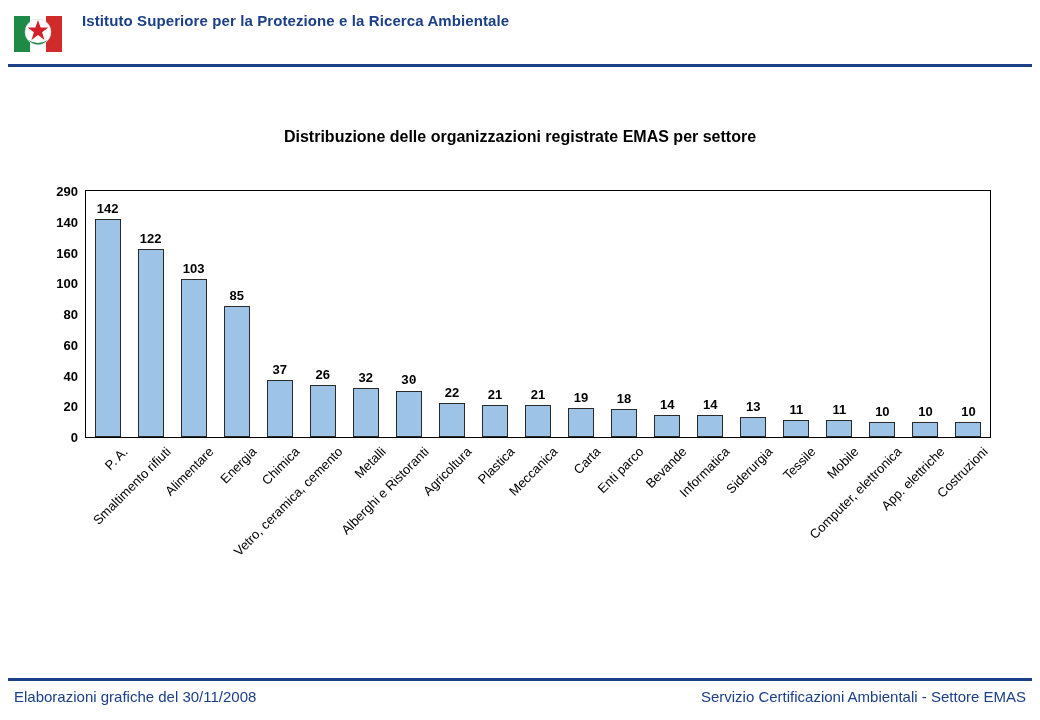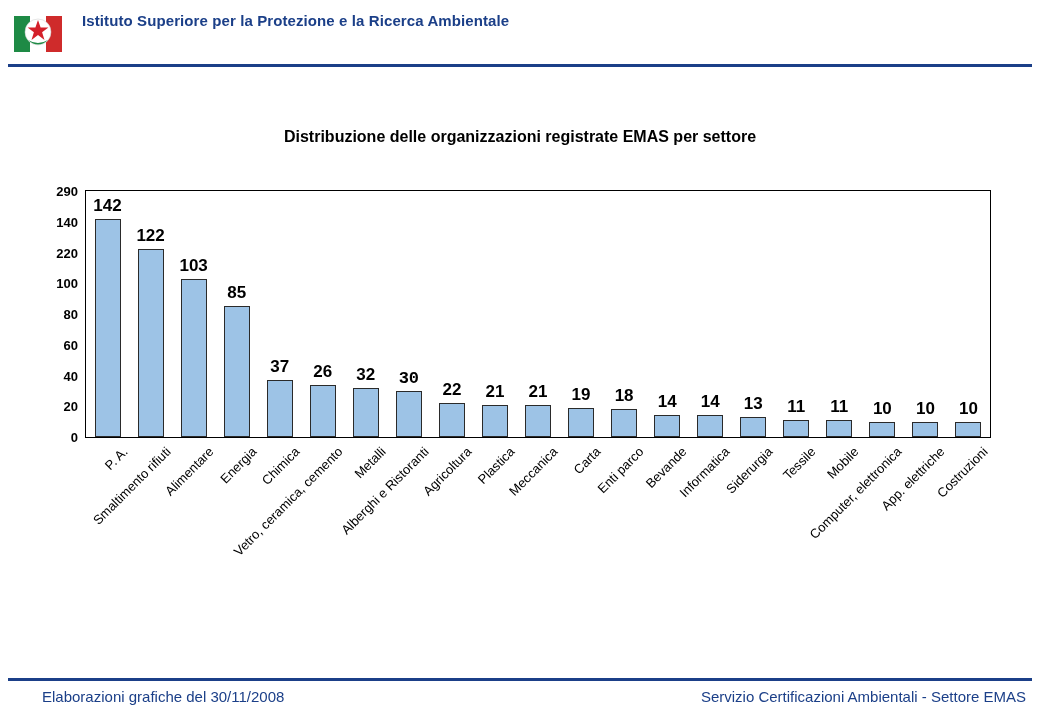--- a/index.html
+++ b/index.html
@@ -66,21 +66,20 @@
     width: 1024px;
     height: 3px;
     background: #1b3f88;
   }
   .footer-left {
     position: absolute;
     left: 14px;
     top: 688px;
     font-size: 15px;
     color: #1b3f88;
-    margin-left: 28px;
   }
   .footer-right {
     position: absolute;
     right: 14px;
     top: 688px;
     font-size: 15px;
     color: #1b3f88;
   }
 
   
@@ -144,21 +143,21 @@
     width: 26px;
     background: #9dc3e6;
     border: 1px solid #2a2a2a;
     box-sizing: border-box;
   }
   .bar-value {
     position: absolute;
     left: 0;
     width: 44px;
     text-align: center;
-    font-size: 17px;
+    font-size: 13px;
     font-weight: bold;
     color: #000000;
   }
 
   
   .x-labels {
     position: absolute;
     left: 86px;
     top: 440px;
     width: 904px;
@@ -196,21 +195,21 @@
 <div class="chart-title">Distribuzione delle organizzazioni registrate EMAS per settore</div>
 
 <div class="plot-frame"></div>
 <div class="y-labels" id="y-labels">
     <div class="y-label" style="top: 247px;">0</div>
     <div class="y-label" style="top: 216.25px; margin-left: 11px;">20</div>
     <div class="y-label" style="top: 185.5px;">40</div>
     <div class="y-label" style="top: 154.75px;">60</div>
     <div class="y-label" style="top: 124px;">80</div>
     <div class="y-label" style="top: 93.25px;">100</div>
-    <div class="y-label" style="top: 62.5px;">220</div>
+    <div class="y-label" style="top: 62.5px;">160</div>
     <div class="y-label" style="top: 31.75px;">140</div>
     <div class="y-label" style="top: 1px;">290</div>
   </div>
 <div class="bars" id="bars">
     <div class="bar-slot" style="left: -0.47619px; height: 246px;">
       <div class="bar" style="height: 218.325px; background: rgb(157, 195, 230); border-color: rgb(42, 42, 42);"></div>
       <div class="bar-value" style="bottom: 221.325px;">142</div>
     </div>
     <div class="bar-slot" style="left: 42.5714px; height: 246px;">
       <div class="bar" style="height: 187.575px; background: rgb(157, 195, 230); border-color: rgb(42, 42, 42);"></div>

